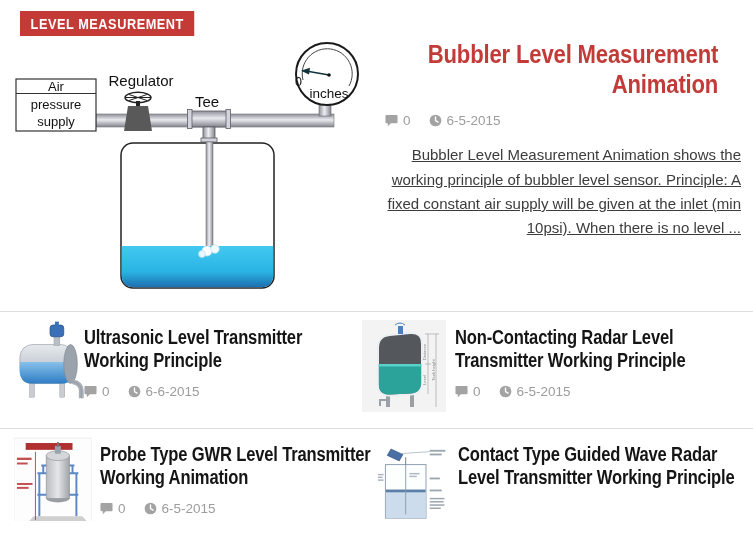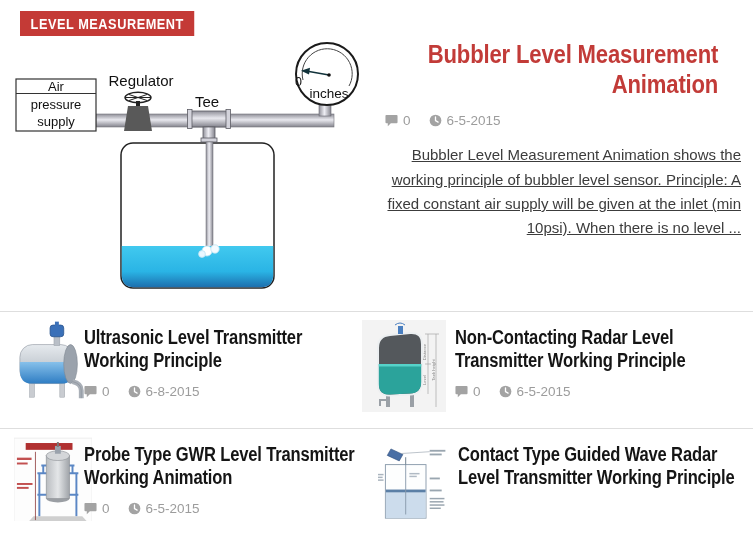--- a/index.html
+++ b/index.html
@@ -42,21 +42,21 @@
   .hr-1 { top:311px; } .hr-2 { top:428px; }
 
   .thumb { position:absolute; line-height:0; }
   .thumb-a { left:14px;  top:320px; }
   .thumb-b { left:362px; top:320px; }
   .thumb-c { left:14px;  top:437px; }
   .thumb-d { left:378px; top:441px; }
 
   .text-a { position:absolute; left:84px; top:326px; }
   .text-b { position:absolute; left:455px; top:326px; }
-  .text-c { position:absolute; left:84px; top:443px; }
+  .text-c { position:absolute; left:100px; top:443px; }
   .text-d { position:absolute; left:458px; top:443px; }
   .meta-d { position:absolute; left:362px; top:527px; }
 
   svg text { font-family:"Liberation Sans", sans-serif; }
 </style>
 </head>
 <body>
 
 <div class="page">
 
@@ -198,21 +198,21 @@
         </span>
         <span>0</span>
       </span>
       <span class="meta-item">
         <span class="meta-icon">
           <svg width="13" height="13" viewBox="0 0 14 14">
               <circle cx="7" cy="7" r="6.3" fill="#a3a3a3"></circle>
               <path d="M7,3.2 V7.2 L9.8,8.8" stroke="#fff" stroke-width="1.4" fill="none" stroke-linecap="round"></path>
             </svg>
         </span>
-        <span>6-8-2015</span>
+        <span>6-6-2015</span>
       </span>
     </div>
   </div>
 
   <div class="thumb thumb-b">
     <svg width="84" height="92" viewBox="0 0 84 92">
       <rect x="0" y="0" width="84" height="92" fill="#f3f3f3"></rect>
       <rect x="24" y="74" width="4" height="13" fill="#9aa0a6"></rect>
       <rect x="48" y="74" width="4" height="13" fill="#9aa0a6"></rect>
       <path d="M24,80 h-6 v6" fill="none" stroke="#9aa0a6" stroke-width="2"></path>

